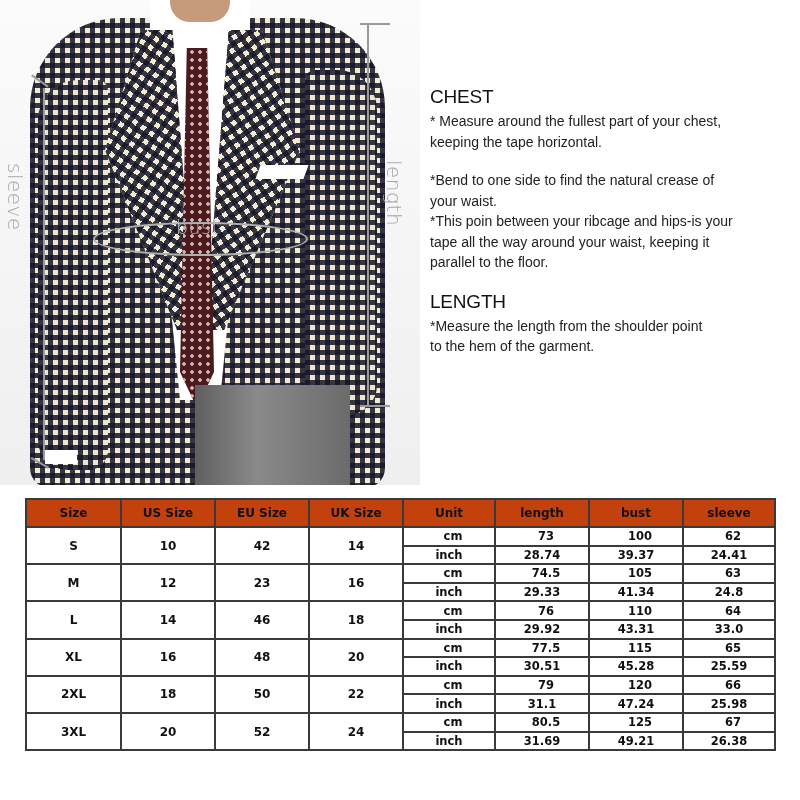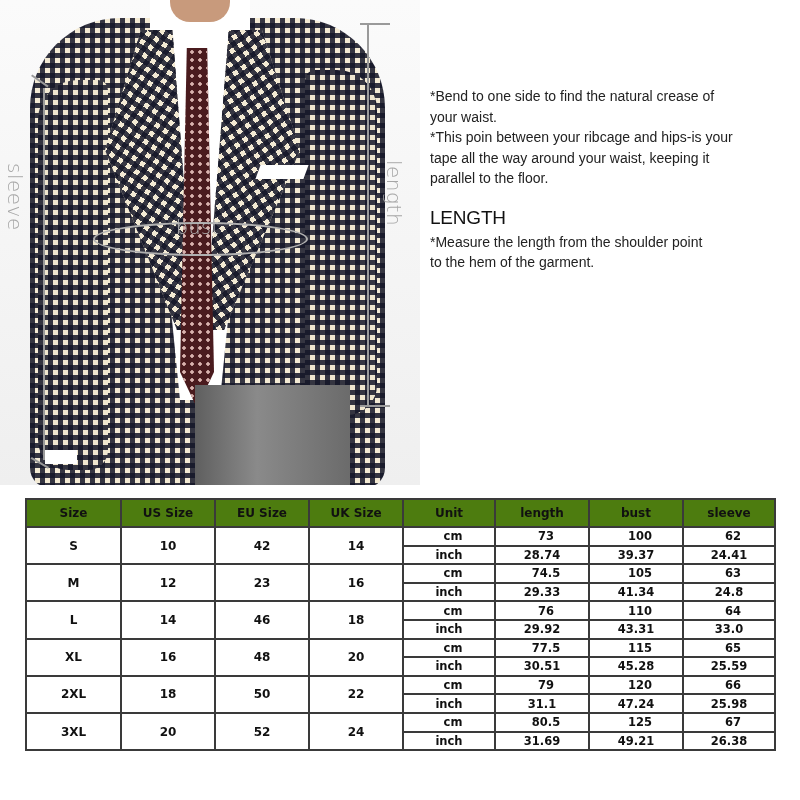--- a/index.html
+++ b/index.html
@@ -109,21 +109,21 @@
 
     
     .size-table {
       position: absolute; left: 25px; top: 498px; width: 749px;
       border-collapse: collapse; table-layout: fixed;
       font-family: "DejaVu Sans", sans-serif; font-weight: bold; font-size: 11.5px; color: #111;
     }
     .size-table th, .size-table td {
       border: 2px solid #3a3a3a; text-align: center; vertical-align: middle; padding: 0;
     }
-    .size-table th { background: #4d7c0f; height: 28px; font-size: 12px; }
+    .size-table th { background: #c2410c; height: 28px; font-size: 12px; }
     .size-table td.sub { height: 18.6px; font-size: 11.5px; }
     .size-table td.rowspan { font-size: 12px; }
     .size-table tr.unit-cm td.sub { border-bottom-width: 1px; padding-left: 8px; }
   </style>
 </head>
 <body>
 
 <div class="photo">
   <div class="bg-fade"></div>
   <div class="jacket"></div>
@@ -147,20 +147,25 @@
   <div class="measure-label label-bust">bust</div>
 
   <div class="measure-line" style="left:367px; top:23px; width:1.5px; height:382px;"></div>
   <div class="measure-line" style="left:360px; top:23px; width:30px; height:1.5px;"></div>
   <div class="measure-line" style="left:360px; top:405px; width:30px; height:1.5px;"></div>
   <div class="measure-label label-length">length</div>
 </div>
 
 <div class="guide">
   <div class="guide-section">
+    <div class="guide-heading">CHEST</div>
+    <div class="guide-line">* Measure around the fullest part of your chest,</div>
+    <div class="guide-line">keeping the tape horizontal.</div>
+  </div>
+  <div class="guide-section">
     <div class="guide-line">*Bend to one side to find the natural crease of</div>
     <div class="guide-line">your waist.</div>
     <div class="guide-line">*This poin between your ribcage and hips-is your</div>
     <div class="guide-line">tape all the way around your waist, keeping it</div>
     <div class="guide-line">parallel to the floor.</div>
   </div>
   <div class="guide-section">
     <div class="guide-heading">LENGTH</div>
     <div class="guide-line">*Measure the length from the shoulder point</div>
     <div class="guide-line">to the hem of the garment.</div>

